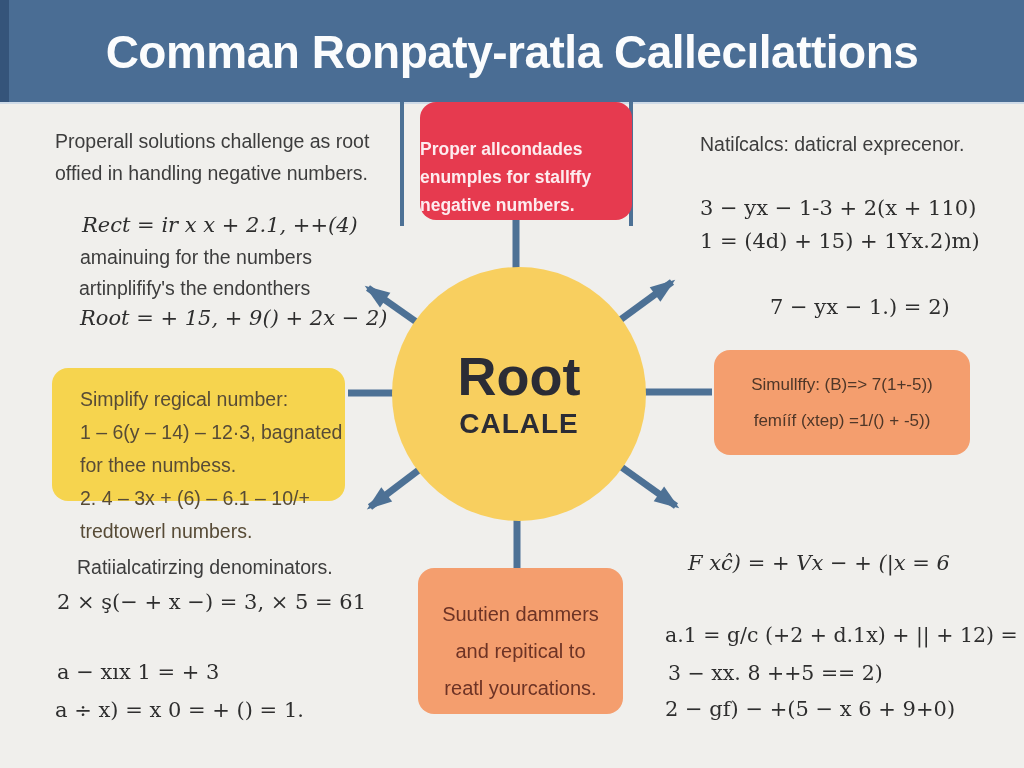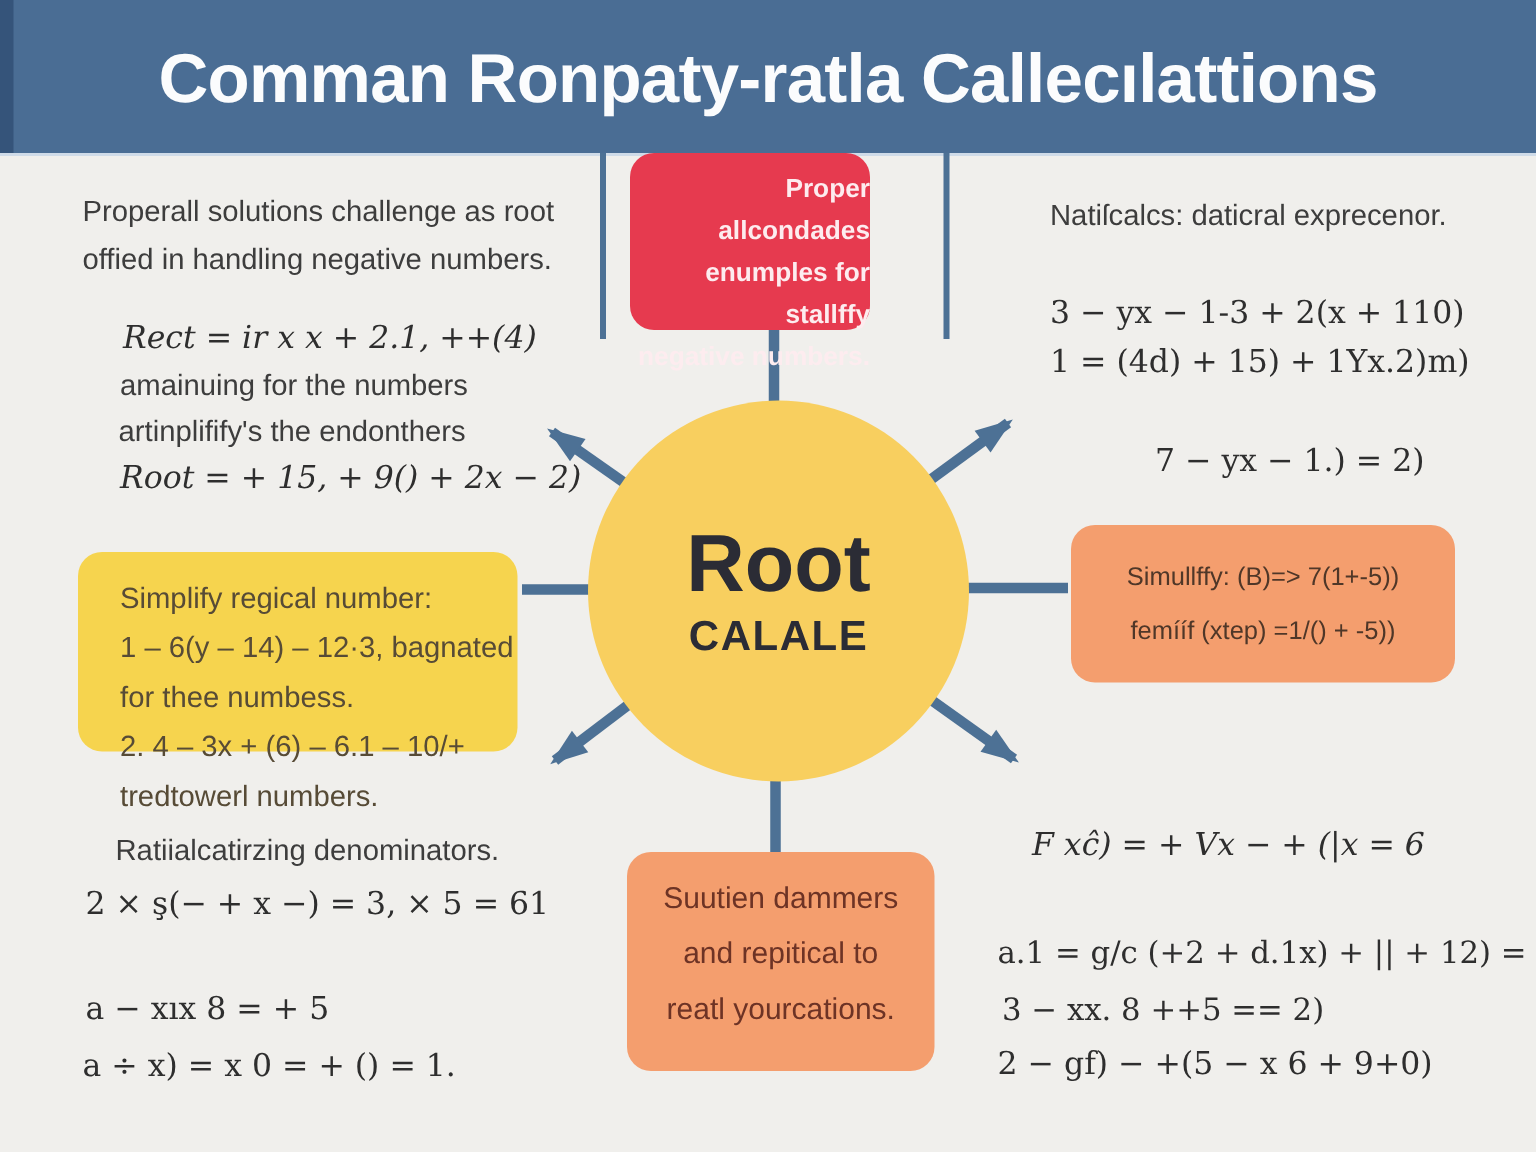--- a/index.html
+++ b/index.html
@@ -29,37 +29,37 @@
   #circle{
     position:absolute;left:392px;top:267px;width:254px;height:254px;
     border-radius:50%;background:#f8cf5f;z-index:2;
     display:flex;flex-direction:column;align-items:center;justify-content:center;
   }
   #circle .c-title{font-size:54px;font-weight:800;color:#2b2c35;line-height:56px;}
   #circle .c-sub{font-size:28px;font-weight:800;color:#2b2c35;letter-spacing:1px;margin-top:4px;}
   
   .box{position:absolute;border-radius:16px;z-index:2;box-sizing:border-box;}
   #box-top{
-    left:420px;top:102px;width:160px;height:118px;background:#e63a4f;
-    color:#fdecef;text-align:right;padding-top:9px;
+    left:420px;top:102px;width:212px;height:118px;background:#e63a4f;
+    color:#fdecef;text-align:left;padding-top:33px;
     font-size:17.5px;font-weight:600;line-height:28px;
   }
   #box-left{
     left:52px;top:368px;width:293px;height:133px;background:#f6d44e;
     color:#574b36;padding:15px 0 0 28px;
     font-size:19.5px;font-weight:500;line-height:33px;white-space:nowrap;
   }
   #box-right{
     left:714px;top:350px;width:256px;height:105px;background:#f49e6e;
     color:#4f3728;text-align:center;padding-top:17px;
     font-size:17px;font-weight:500;line-height:36px;white-space:nowrap;
   }
   #box-bottom{
     left:418px;top:568px;width:205px;height:146px;background:#f49e6e;
-    color:#6d3325;text-align:center;padding-top:13px;
+    color:#6d3325;text-align:center;padding-top:28px;
     font-size:20px;font-weight:500;line-height:37px;
   }
   
   .tline{position:absolute;z-index:2;white-space:nowrap;color:#3d3d3d;font-size:19.5px;}
   .eq{font-family:"DejaVu Serif",serif;color:#2e2e2e;font-size:21px;}
   .eq.it{font-style:italic;}
 </style>
 </head>
 <body>
 
@@ -128,21 +128,21 @@
   <div class="tline" style="left:79px;top:277px;">artinplifify's the endonthers</div>
   <div class="tline eq it" style="left:80px;top:306px;">Root = + 15, + 9() + 2x − 2)</div>
 
   <div class="tline" style="left:700px;top:133px;">Natiſcalcs: daticral exprecenor.</div>
   <div class="tline eq" style="left:700px;top:196px;">3 − yx − 1-3 + 2(x + 110)</div>
   <div class="tline eq" style="left:700px;top:229px;">1 = (4d) + 15) + 1Yx.2)m)</div>
   <div class="tline eq" style="left:770px;top:295px;">7 − yx − 1.) = 2)</div>
 
   <div class="tline" style="left:77px;top:556px;">Ratiialcatirzing denominators.</div>
   <div class="tline eq" style="left:57px;top:590px;">2 × ş(− + x −) = 3, × 5 = 61</div>
-  <div class="tline eq" style="left:57px;top:660px;">a − xıx 8 = + 5</div>
+  <div class="tline eq" style="left:57px;top:660px;">a − xıx 1 = + 3</div>
   <div class="tline eq" style="left:55px;top:698px;">a ÷ x) = x 0 = + () = 1.</div>
 
   <div class="tline eq it" style="left:688px;top:551px;">F xĉ) = + Vx − + (|x = 6</div>
   <div class="tline eq" style="left:665px;top:623px;font-size:20.5px;">a.1 = g/c (+2 + d.1x) + || + 12) = 4.</div>
   <div class="tline eq" style="left:668px;top:661px;font-size:20.5px;">3 − xx. 8 ++5 == 2)</div>
   <div class="tline eq" style="left:665px;top:697px;">2 − gf) − +(5 − x 6 + 9+0)</div>
 
 </div>
 
 </body></html>

